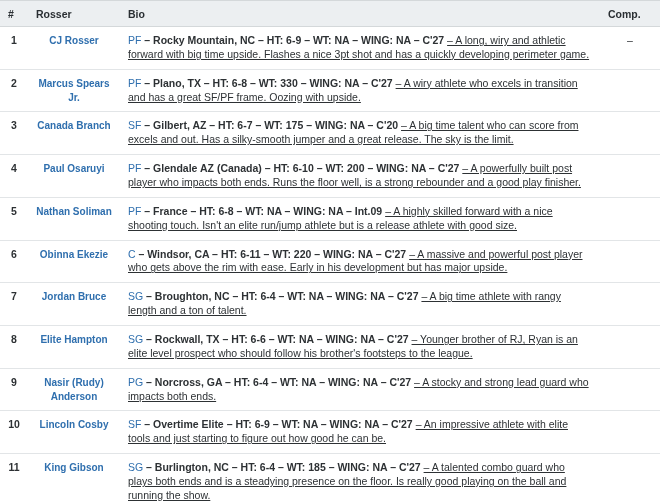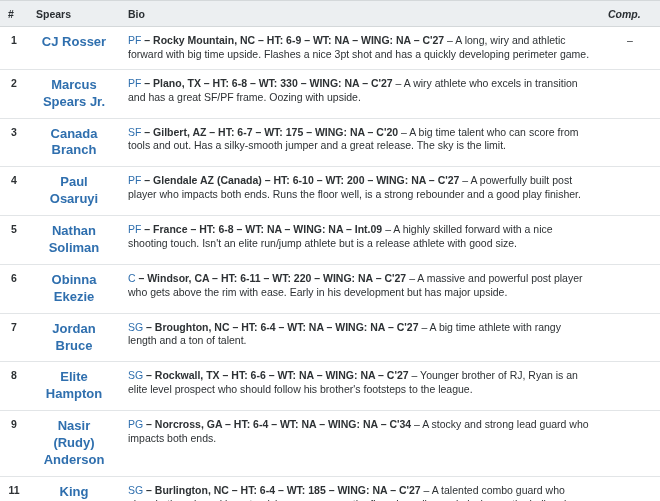--- a/index.html
+++ b/index.html
@@ -29,21 +29,21 @@
     font-size: 10.5px;
     font-weight: bold;
     text-align: left;
     padding: 6px 8px 6px 8px;
     height: 26px;
     vertical-align: middle;
   }
   th.col-rank { width: 28px; text-align: center; padding-left: 0; padding-right: 0; }
   th.col-player { width: 92px; text-align: center; padding-left: 0; padding-right: 0; }
   th.col-bio { width: 480px; }
-  th.col-comp { width: 60px; text-align: center; padding-left: 0; padding-right: 0; font-style: italic; }
+  th.col-comp { width: 60px; text-align: center; padding-left: 0; padding-right: 0; }
 
   table.rank-table td {
     border-bottom: 1px solid #e2e5e7;
     vertical-align: top;
     padding: 7px 8px 7px 8px;
     font-size: 10.5px;
     color: #2d3134;
     line-height: 1.32;
   }
   td.cell-rank {
@@ -59,21 +59,21 @@
   td.cell-player {
     width: 92px;
     text-align: center;
     padding-left: 2px;
     padding-right: 2px;
     vertical-align: middle;
   }
   td.cell-player a {
     color: #2f6fae;
     font-weight: bold;
-    font-size: 13px;
+    font-size: 10px;
     text-decoration: none;
     line-height: 1.3;
   }
   td.cell-bio { width: 480px; }
   td.cell-comp {
     width: 60px;
     text-align: center;
     color: #6b7075;
     vertical-align: middle;
     padding-left: 0;
@@ -81,52 +81,52 @@
   }
   .pos {
     color: #2f6fae;
     font-weight: normal;
   }
   .meta {
     font-weight: bold;
     color: #2d3134;
     margin-top: 32px;
   }
-  .desc { color: #2d3134; }
+  .desc { color: #2d3134; text-decoration: underline; }
 </style>
 </head>
 <body>
 
 <div id="page">
   <table class="rank-table">
     <thead>
       <tr>
         <th class="col-rank">#</th>
-        <th class="col-player">Spears</th>
+        <th class="col-player">Rosser</th>
         <th class="col-bio">Bio</th>
         <th class="col-comp">Comp.</th>
       </tr>
     </thead>
     <tbody id="table-body">
         <tr>
           <td class="cell-rank">1</td>
           <td class="cell-player"><a href="#">CJ Rosser</a></td>
           <td class="cell-bio"><span class="pos">PF</span> <span class="meta">– Rocky Mountain, NC – HT: 6-9 – WT: NA – WING: NA – C'27</span> <span class="desc">– A long, wiry and athletic forward with big time upside. Flashes a nice 3pt shot and has a quickly developing perimeter game.</span></td>
           <td class="cell-comp">–</td>
         </tr>
         <tr>
           <td class="cell-rank">2</td>
           <td class="cell-player"><a href="#">Marcus Spears Jr.</a></td>
           <td class="cell-bio"><span class="pos">PF</span> <span class="meta">– Plano, TX – HT: 6-8 – WT: 330 – WING: NA – C'27</span> <span class="desc">– A wiry athlete who excels in transition and has a great SF/PF frame. Oozing with upside.</span></td>
           <td class="cell-comp"></td>
         </tr>
         <tr>
           <td class="cell-rank">3</td>
           <td class="cell-player"><a href="#">Canada Branch</a></td>
-          <td class="cell-bio"><span class="pos">SF</span> <span class="meta">– Gilbert, AZ – HT: 6-7 – WT: 175 – WING: NA – C'20</span> <span class="desc">– A big time talent who can score from tools and out. Has a silky-smooth jumper and a great release. The sky is the limit.</span></td>
+          <td class="cell-bio"><span class="pos">SF</span> <span class="meta">– Gilbert, AZ – HT: 6-7 – WT: 175 – WING: NA – C'20</span> <span class="desc">– A big time talent who can score from excels and out. Has a silky-smooth jumper and a great release. The sky is the limit.</span></td>
           <td class="cell-comp"></td>
         </tr>
         <tr>
           <td class="cell-rank">4</td>
           <td class="cell-player"><a href="#">Paul Osaruyi</a></td>
           <td class="cell-bio"><span class="pos">PF</span> <span class="meta">– Glendale AZ (Canada) – HT: 6-10 – WT: 200 – WING: NA – C'27</span> <span class="desc">– A powerfully built post player who impacts both ends. Runs the floor well, is a strong rebounder and a good play finisher.</span></td>
           <td class="cell-comp"></td>
         </tr>
         <tr>
           <td class="cell-rank">5</td>
@@ -148,21 +148,27 @@
         </tr>
         <tr>
           <td class="cell-rank">8</td>
           <td class="cell-player"><a href="#">Elite Hampton</a></td>
           <td class="cell-bio"><span class="pos">SG</span> <span class="meta">– Rockwall, TX – HT: 6-6 – WT: NA – WING: NA – C'27</span> <span class="desc">– Younger brother of RJ, Ryan is an elite level prospect who should follow his brother's footsteps to the league.</span></td>
           <td class="cell-comp"></td>
         </tr>
         <tr>
           <td class="cell-rank">9</td>
           <td class="cell-player"><a href="#">Nasir (Rudy) Anderson</a></td>
-          <td class="cell-bio"><span class="pos">PG</span> <span class="meta">– Norcross, GA – HT: 6-4 – WT: NA – WING: NA – C'34</span> <span class="desc">– A stocky and strong lead guard who impacts both ends.</span></td>
+          <td class="cell-bio"><span class="pos">PG</span> <span class="meta">– Norcross, GA – HT: 6-4 – WT: NA – WING: NA – C'27</span> <span class="desc">– A stocky and strong lead guard who impacts both ends.</span></td>
+          <td class="cell-comp"></td>
+        </tr>
+        <tr>
+          <td class="cell-rank">10</td>
+          <td class="cell-player"><a href="#">Lincoln Cosby</a></td>
+          <td class="cell-bio"><span class="pos">SF</span> <span class="meta">– Overtime Elite – HT: 6-9 – WT: NA – WING: NA – C'27</span> <span class="desc">– An impressive athlete with elite tools and just starting to figure out how good he can be.</span></td>
           <td class="cell-comp"></td>
         </tr>
         <tr>
           <td class="cell-rank">11</td>
           <td class="cell-player"><a href="#">King Gibson</a></td>
           <td class="cell-bio"><span class="pos">SG</span> <span class="meta">– Burlington, NC – HT: 6-4 – WT: 185 – WING: NA – C'27</span> <span class="desc">– A talented combo guard who plays both ends and is a steadying presence on the floor. Is really good playing on the ball and running the show.</span></td>
           <td class="cell-comp"></td>
         </tr>
       </tbody>
   </table>

